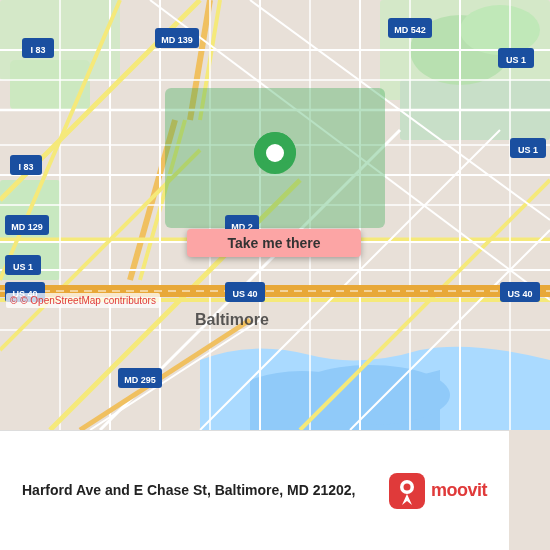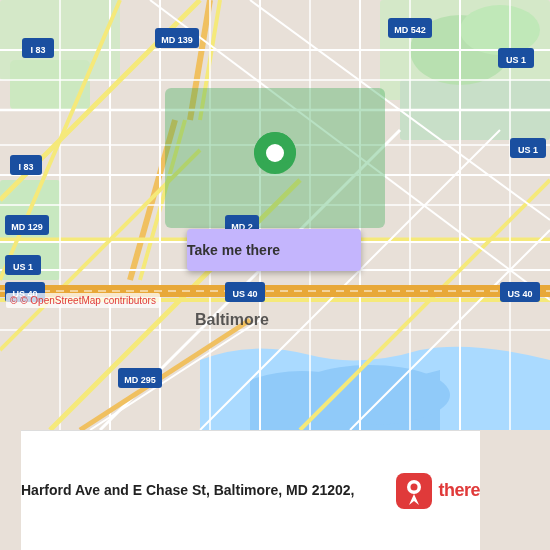--- a/index.html
+++ b/index.html
@@ -15,32 +15,31 @@
     #map-container {
       width: 550px;
       height: 430px;
       position: relative;
       overflow: hidden;
       background: #e8e0d8;
     }
 
     
     #info-bar {
-      width: 459px;
+      width: 509px;
       height: 120px;
       background: #fff;
       position: absolute;
       bottom: 0;
       left: 0;
       display: flex;
       flex-direction: row;
       align-items: center;
-      padding: 12px 0;
+      padding: 12px 22px;
       border-top: 1px solid #ddd;
-      margin-left: 21px;
     }
 
     #info-text {
       flex: 1;
     }
 
     #address-line {
       font-size: 14px;
       font-weight: 600;
       color: #222;
@@ -87,31 +86,32 @@
     #osm-attr span {
       color: #e03a3a;
     }
 
     
     #take-me-button {
       position: absolute;
       top: 229px;
       left: 187px;
       width: 174px;
-      height: 42px;
-      background: #c4b5fd;
+      height: 28px;
+      background: #fca5a5;
       border: none;
       border-radius: 4px;
       font-size: 14px;
       font-weight: 600;
       color: #333;
       cursor: pointer;
       box-shadow: 0 2px 6px rgba(0,0,0,0.3);
       display: flex;
       align-items: center;
+      justify-content: center;
     }
 
     
     #pin-marker {
       position: absolute;
       top: 130px;
       left: 242px;
       width: 66px;
       height: 80px;
       display: flex;
@@ -261,15 +261,15 @@
   <div id="info-text">
     <div id="address-line">Harford Ave and E Chase St, Baltimore, MD 21202,</div>
   </div>
   <div id="moovit-logo">
     <svg class="moovit-icon" viewBox="0 0 36 36" xmlns="http://www.w3.org/2000/svg">
       <rect width="36" height="36" rx="8" fill="#e03a3a"></rect>
       <circle cx="18" cy="14" r="7" fill="white"></circle>
       <circle cx="18" cy="14" r="3.5" fill="#e03a3a"></circle>
       <path d="M18 21 L13 32 L18 28 L23 32 Z" fill="white"></path>
     </svg>
-    <span class="moovit-text">there</span>
+    <span class="moovit-text">moovit</span>
   </div>
 </div>
 
 </body></html>

